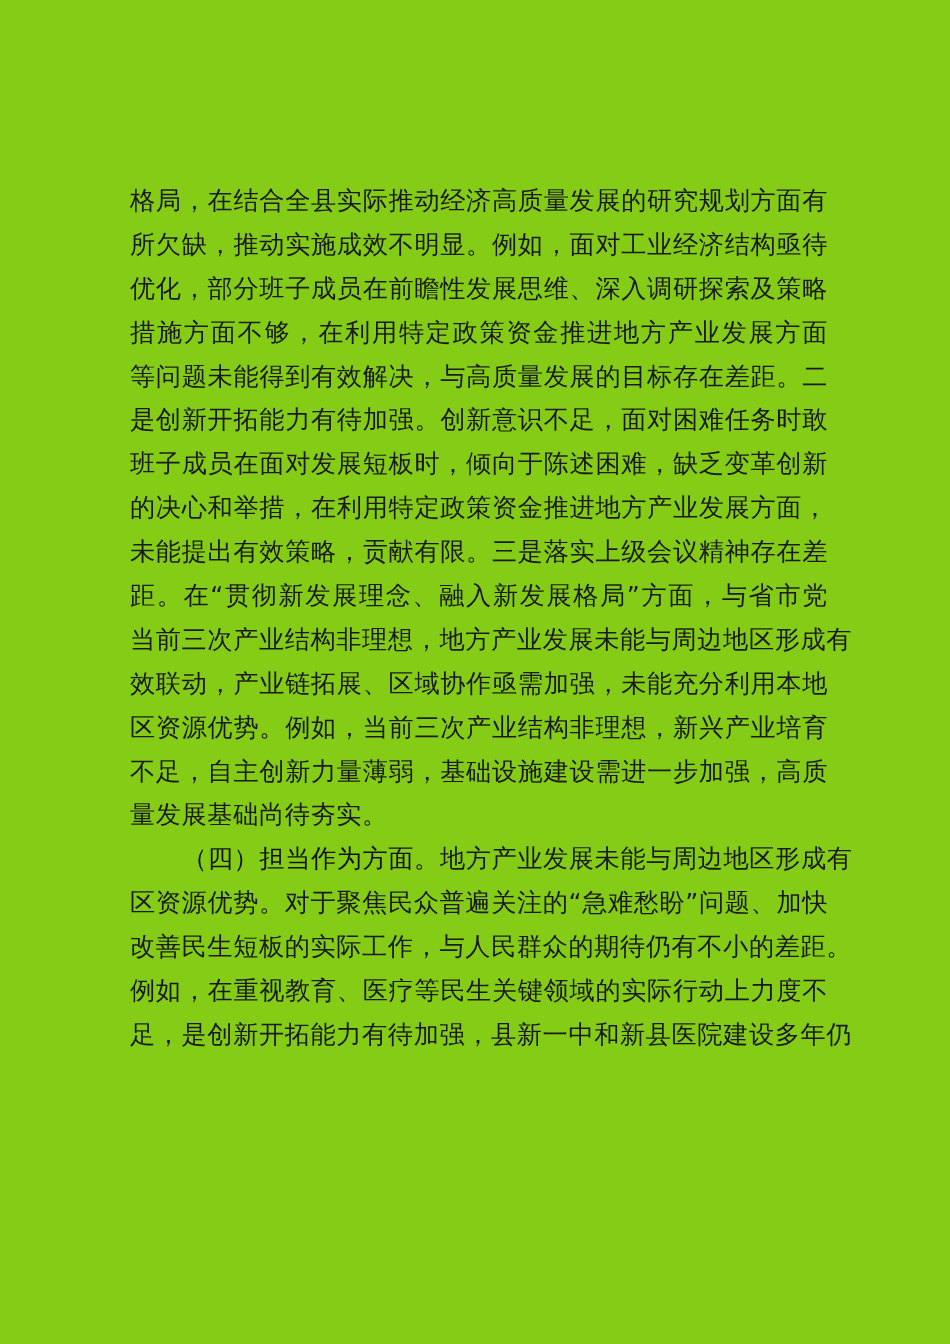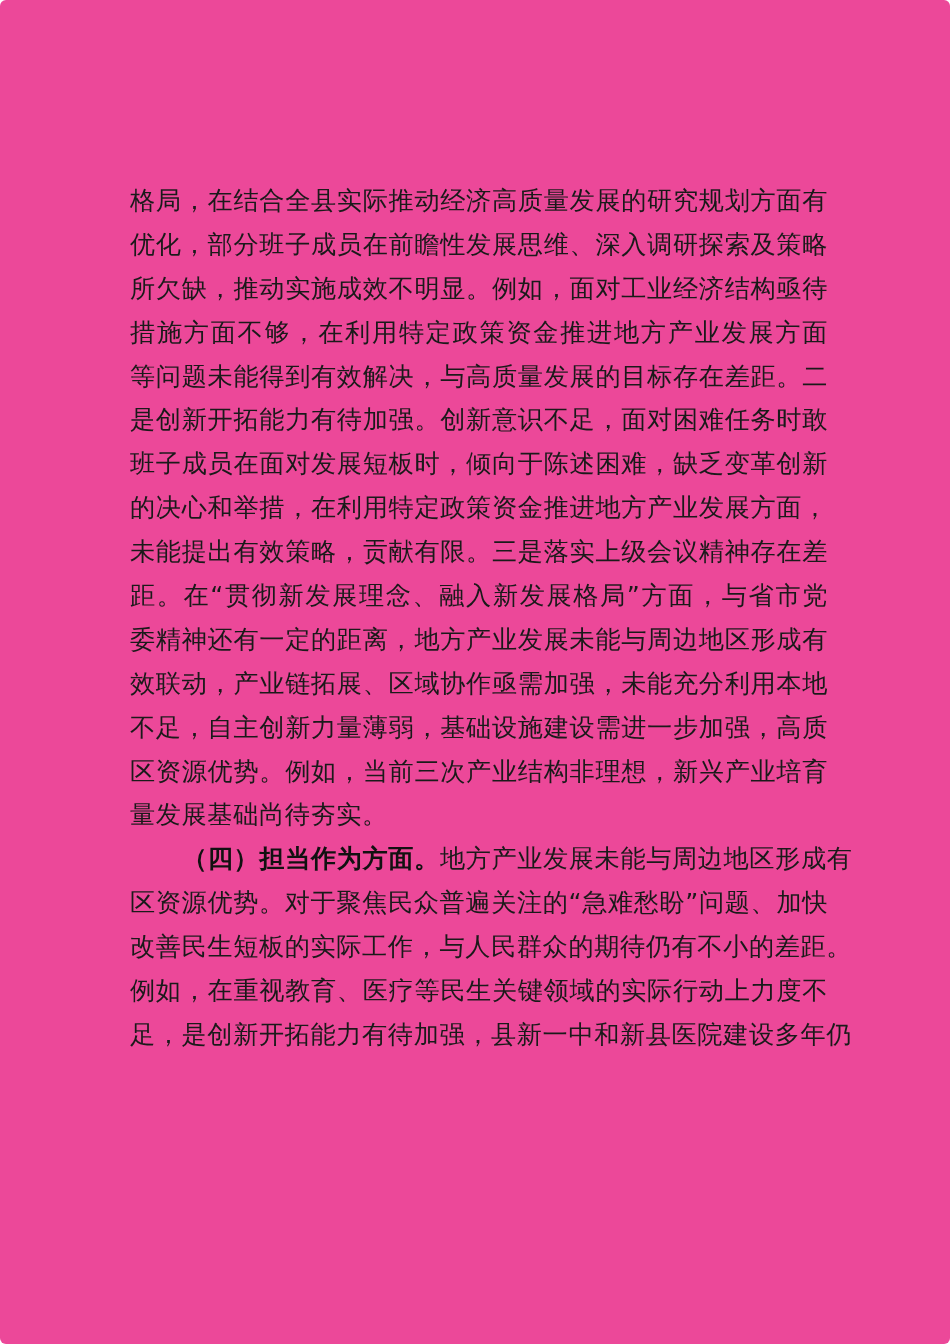--- a/index.html
+++ b/index.html
@@ -14,22 +14,21 @@
       overflow: hidden;
       font-family: "DejaVu Sans", "Liberation Sans", sans-serif;
       color: #1a1a1a;
     }
     .page {
       position: absolute;
       left: 0;
       top: 0;
       width: 950px;
       height: 1344px;
-      background: #ec4899;
-      border-radius: 6px;
+      background: #84cc16;
     }
     .body-text {
       position: absolute;
       left: 130px;
       top: 179px;
       width: 698px;
     }
     .line {
       display: block;
       height: 43.9px;
@@ -41,45 +40,45 @@
       letter-spacing: 0.6px;
     }
     .line.last {
       text-align-last: left;
     }
     .line.indent {
       padding-left: 52px;
     }
     .heading-run {
       font-family: "DejaVu Serif", "Liberation Serif", serif;
-      font-weight: bold;
+      font-weight: normal;
       color: #111111;
     }
   </style>
 </head>
 <body>
 
 <div class="page">
   <div class="body-text">
 
     <div>
       <span class="line">格局，在结合全县实际推动经济高质量发展的研究规划方面有</span>
+      <span class="line">所欠缺，推动实施成效不明显。例如，面对工业经济结构亟待</span>
       <span class="line">优化，部分班子成员在前瞻性发展思维、深入调研探索及策略</span>
-      <span class="line">所欠缺，推动实施成效不明显。例如，面对工业经济结构亟待</span>
       <span class="line">措施方面不够，在利用特定政策资金推进地方产业发展方面</span>
       <span class="line">等问题未能得到有效解决，与高质量发展的目标存在差距。二</span>
       <span class="line">是创新开拓能力有待加强。创新意识不足，面对困难任务时敢</span>
       <span class="line">班子成员在面对发展短板时，倾向于陈述困难，缺乏变革创新</span>
       <span class="line">的决心和举措，在利用特定政策资金推进地方产业发展方面，</span>
       <span class="line">未能提出有效策略，贡献有限。三是落实上级会议精神存在差</span>
       <span class="line">距。在“贯彻新发展理念、融入新发展格局”方面，与省市党</span>
-      <span class="line">委精神还有一定的距离，地方产业发展未能与周边地区形成有</span>
+      <span class="line">当前三次产业结构非理想，地方产业发展未能与周边地区形成有</span>
       <span class="line">效联动，产业链拓展、区域协作亟需加强，未能充分利用本地</span>
+      <span class="line">区资源优势。例如，当前三次产业结构非理想，新兴产业培育</span>
       <span class="line">不足，自主创新力量薄弱，基础设施建设需进一步加强，高质</span>
-      <span class="line">区资源优势。例如，当前三次产业结构非理想，新兴产业培育</span>
       <span class="line last">量发展基础尚待夯实。</span>
     </div>
 
     <div>
       <div class="line indent">
         <span class="heading-run">（四）担当作为方面。</span><span>地方产业发展未能与周边地区形成有</span>
       </div>
       <span class="line">区资源优势。对于聚焦民众普遍关注的“急难愁盼”问题、加快</span>
       <span class="line">改善民生短板的实际工作，与人民群众的期待仍有不小的差距。</span>
       <span class="line">例如，在重视教育、医疗等民生关键领域的实际行动上力度不</span>

